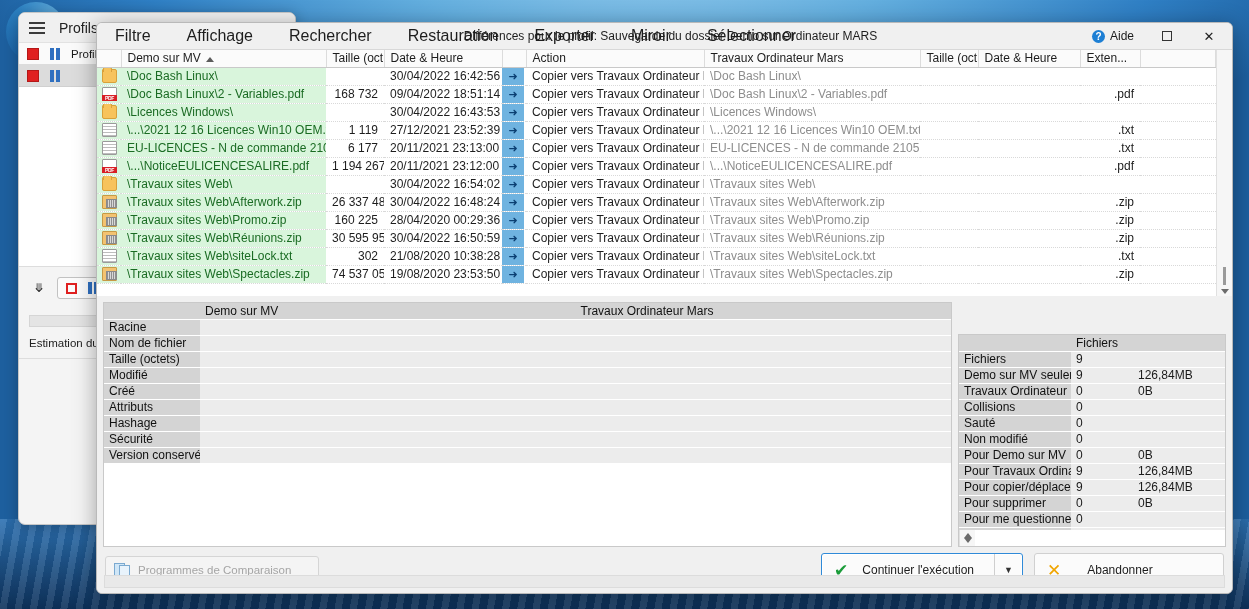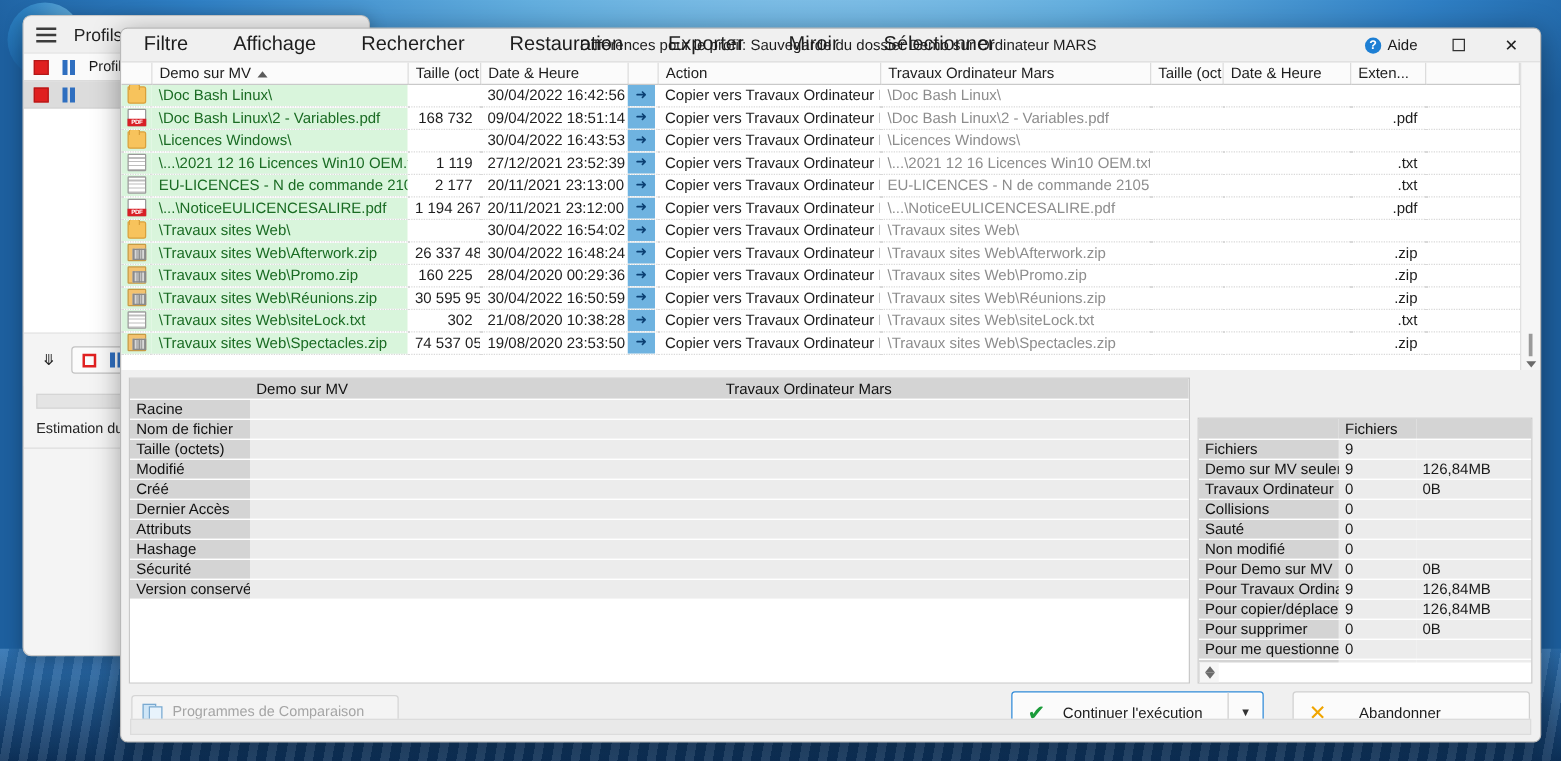--- a/index.html
+++ b/index.html
@@ -259,21 +259,21 @@
   .attr-hdr-blank{ width:96px; background:#d4d4d4 !important; }
   .attr-hdr-a{ background:#d4d4d4 !important; font-weight:bold; }
 
   .statcol-key{ width:112px; background:#d4d4d4 !important; font-weight:bold; color:#111; }
   .statcol-n{ width:62px; }
   .statcol-s{ width:auto; }
 
   
   .footer{
     flex:0 0 46px; display:flex; align-items:center;
-    padding:0 8px; gap:16px; background:#f0f0f0;
+    padding:0 8px; gap:4px; background:#f0f0f0;
   }
   .cmp-box{
     width:214px; height:28px; display:flex; align-items:center; gap:7px;
     padding:0 8px; border:1px solid #d5d5d5; border-radius:3px; background:#f4f4f4;
     color:#a5a5a5; font-size:11.5px;
   }
   .cmp-icon{ width:17px; height:15px; position:relative; }
   .cmp-icon i{ position:absolute; width:11px; height:13px; border:1px solid #7aa9d0; background:#cfe6f7; }
   .cmp-icon i:first-child{ left:0; top:0; }
   .cmp-icon i:last-child{ left:5px; top:2px; background:#e8f3fc; }
@@ -471,21 +471,21 @@
               <td class="c-actlabel">Copier vers Travaux Ordinateur Mars</td>
               <td class="c-rname">\...\2021 12 16 Licences Win10 OEM.txt</td>
               <td class="c-rsize"></td>
               <td class="c-rdate"></td>
               <td class="c-ext">.txt</td>
               <td class="c-tail"></td>
             </tr>
             <tr class="left-green">
               <td class="c-icon"><span class="ic ic-txt"></span></td>
               <td class="c-name">EU-LICENCES - N de commande 2105101512ZW</td>
-              <td class="c-size">2 177</td>
+              <td class="c-size">6 177</td>
               <td class="c-date">20/11/2021 23:13:00</td>
               <td class="c-act">
                 <div class="arrow-cell">
                   <span>➜</span>
                 </div>
               </td>
               <td class="c-actlabel">Copier vers Travaux Ordinateur Mars</td>
               <td class="c-rname">EU-LICENCES - N de commande 2105101512ZW</td>
               <td class="c-rsize"></td>
               <td class="c-rdate"></td>
@@ -650,25 +650,20 @@
               <td class="attr-key">Modifié</td>
               <td></td>
               <td></td>
             </tr>
             <tr>
               <td class="attr-key">Créé</td>
               <td></td>
               <td></td>
             </tr>
             <tr>
-              <td class="attr-key">Dernier Accès</td>
-              <td></td>
-              <td></td>
-            </tr>
-            <tr>
               <td class="attr-key">Attributs</td>
               <td></td>
               <td></td>
             </tr>
             <tr>
               <td class="attr-key">Hashage</td>
               <td></td>
               <td></td>
             </tr>
             <tr>

